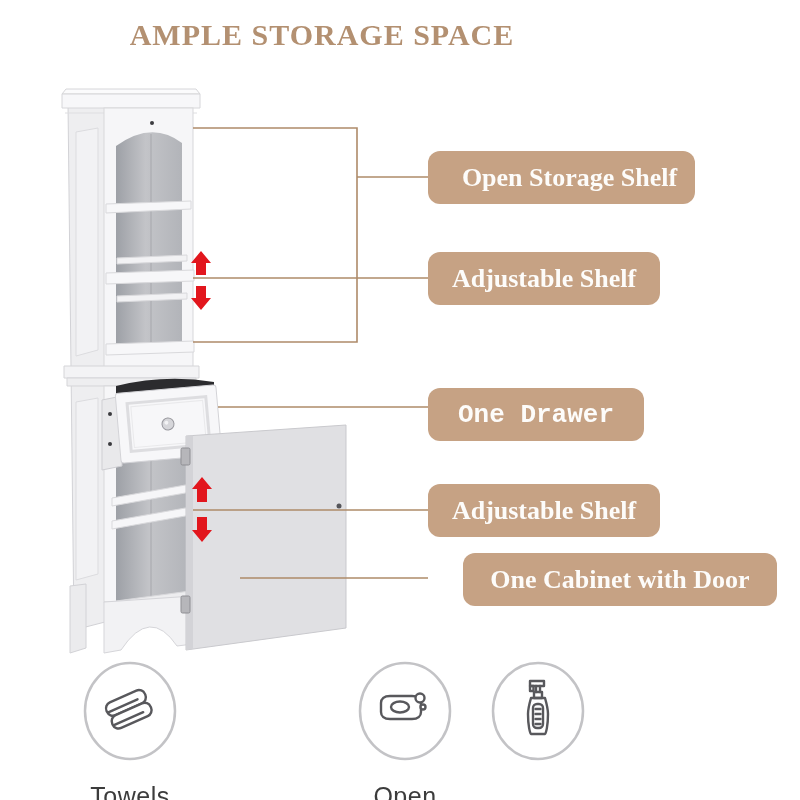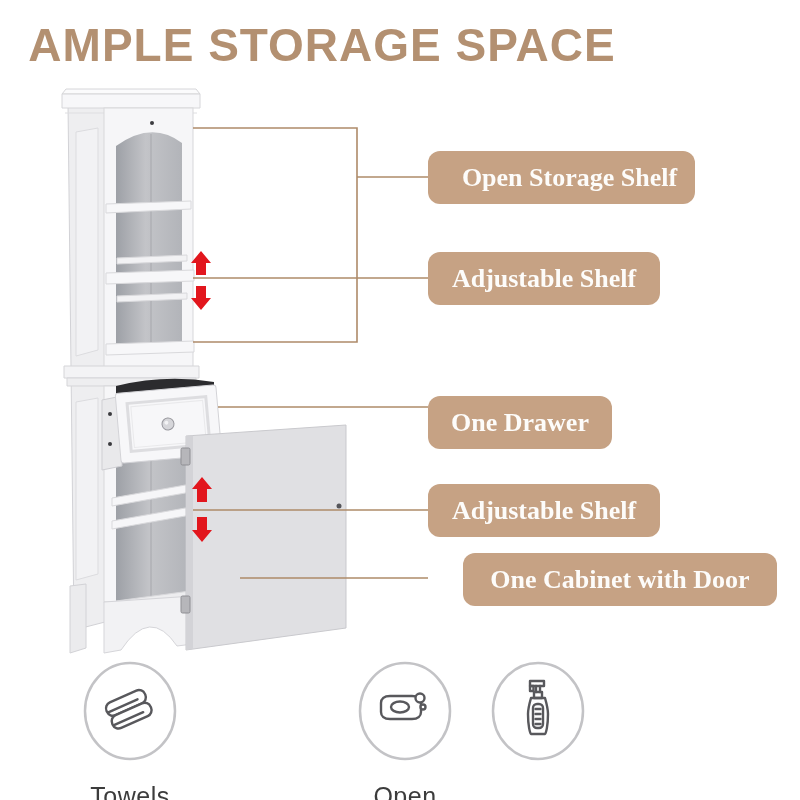--- a/index.html
+++ b/index.html
@@ -2,34 +2,34 @@
 <html style="--accent: #b39071; --label-bg: #c6a284; --label-text: #fdfcfa; --line: #ae8b69; --arrow: #e2161d;"><head>
 <meta charset="utf-8">
 <style>
   html,body { margin:0; padding:0; background:#ffffff; }
   .page {
     position:relative; width:800px; height:800px; background:#ffffff;
     font-family:"Liberation Sans", sans-serif; overflow:hidden;
   }
   .title {
     position:absolute; top:18px; left:0; width:644px; text-align:center;
-    font-family:Liberation Sans, sans-serif; font-weight:700;
-    font-size:46px; letter-spacing:1px; color:var(--accent,#b39071);
+    font-family:Liberation Serif, serif; font-weight:700;
+    font-size:30px; letter-spacing:1px; color:var(--accent,#b39071);
     white-space:nowrap;
   }
   .stage { position:absolute; left:0; top:0; width:800px; height:800px; }
   .callout {
     position:absolute; box-sizing:border-box; border-radius:12px;
     background:var(--label-bg,#c6a284); color:var(--label-text,#fdfcfa);
     font-family:"Liberation Serif", serif; font-weight:700; font-size:26px;
     display:flex; align-items:center; justify-content:center; white-space:nowrap;
   }
   .c1 { left:428px; top:151px; width:267px; height:53px;padding-left:16px; }
   .c2 { left:428px; top:252px; width:232px; height:53px; }
-  .c3 { left:428px; top:396px; width:184px; height:53px; }
+  .c3 { left:428px; top:388px; width:216px; height:53px;font-family:Liberation Mono, monospace; }
   .c4 { left:428px; top:484px; width:232px; height:53px; }
   .c5 { left:428px; top:553px; width:314px; height:53px;margin-left:35px; }
   .callout-line { stroke:var(--line,#ae8b69); stroke-width:1.6; fill:none; }
   .arrow { fill:var(--arrow,#e2161d); }
   .feature {
     position:absolute; top:660px; width:150px; text-align:center;
   }
   .feature svg { display:block; margin:0 auto; }
   .feature-label {
     margin-top:20px; font-size:25px; color:#3c3c3c; letter-spacing:0.5px;text-decoration:underline;

